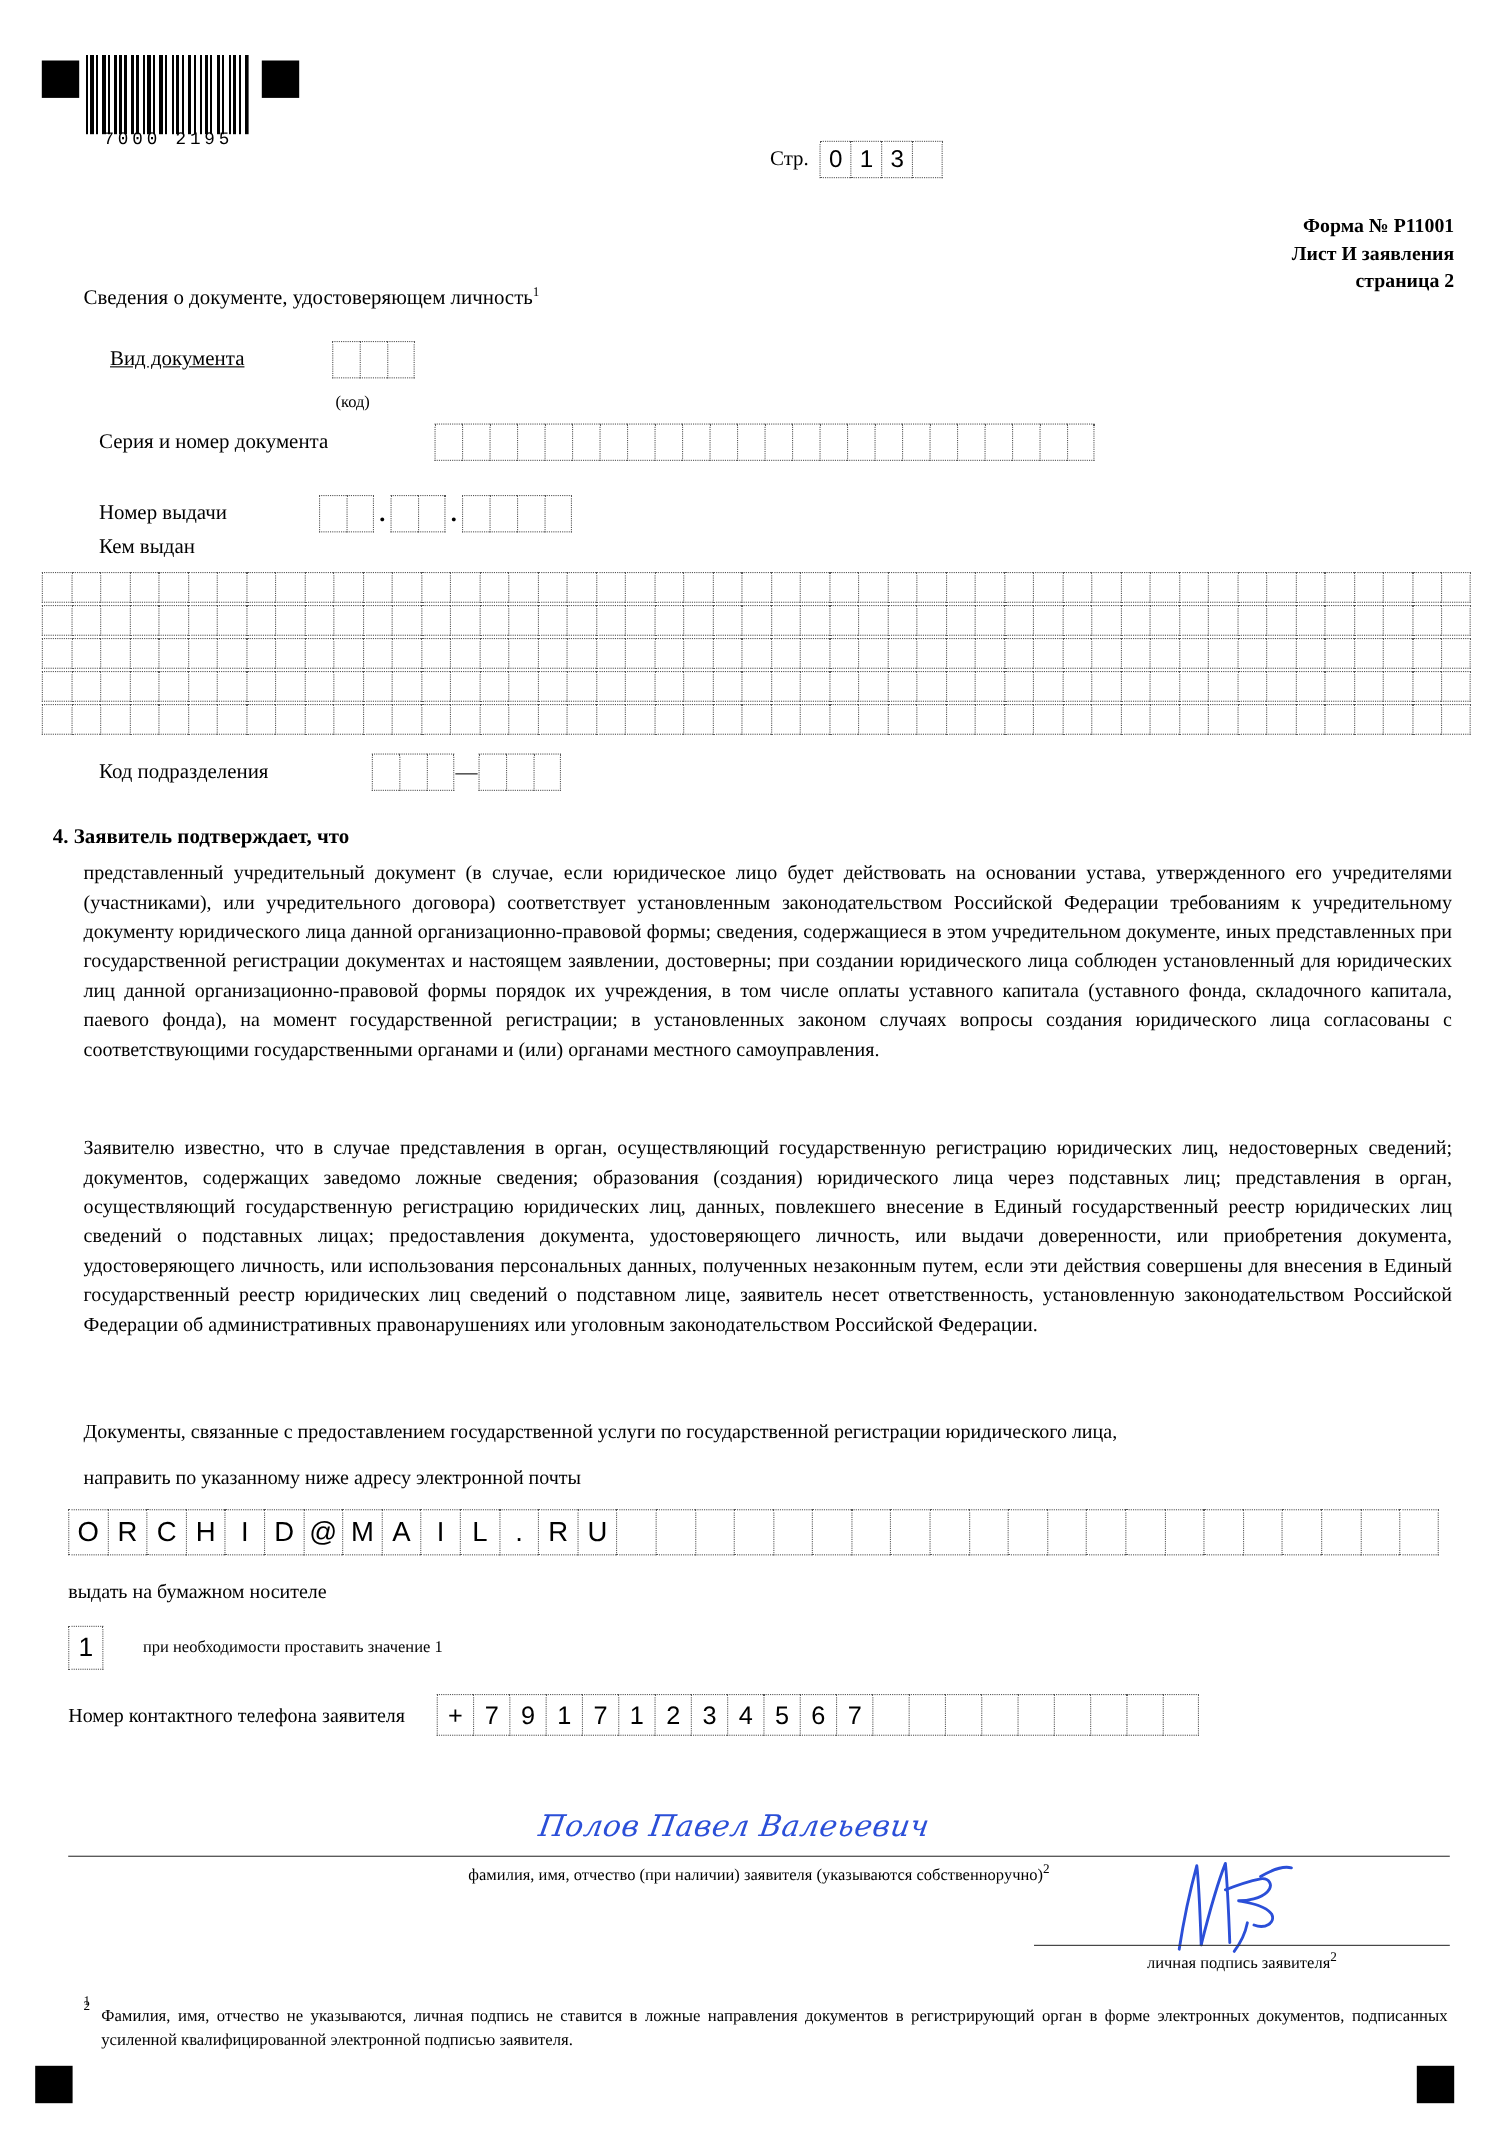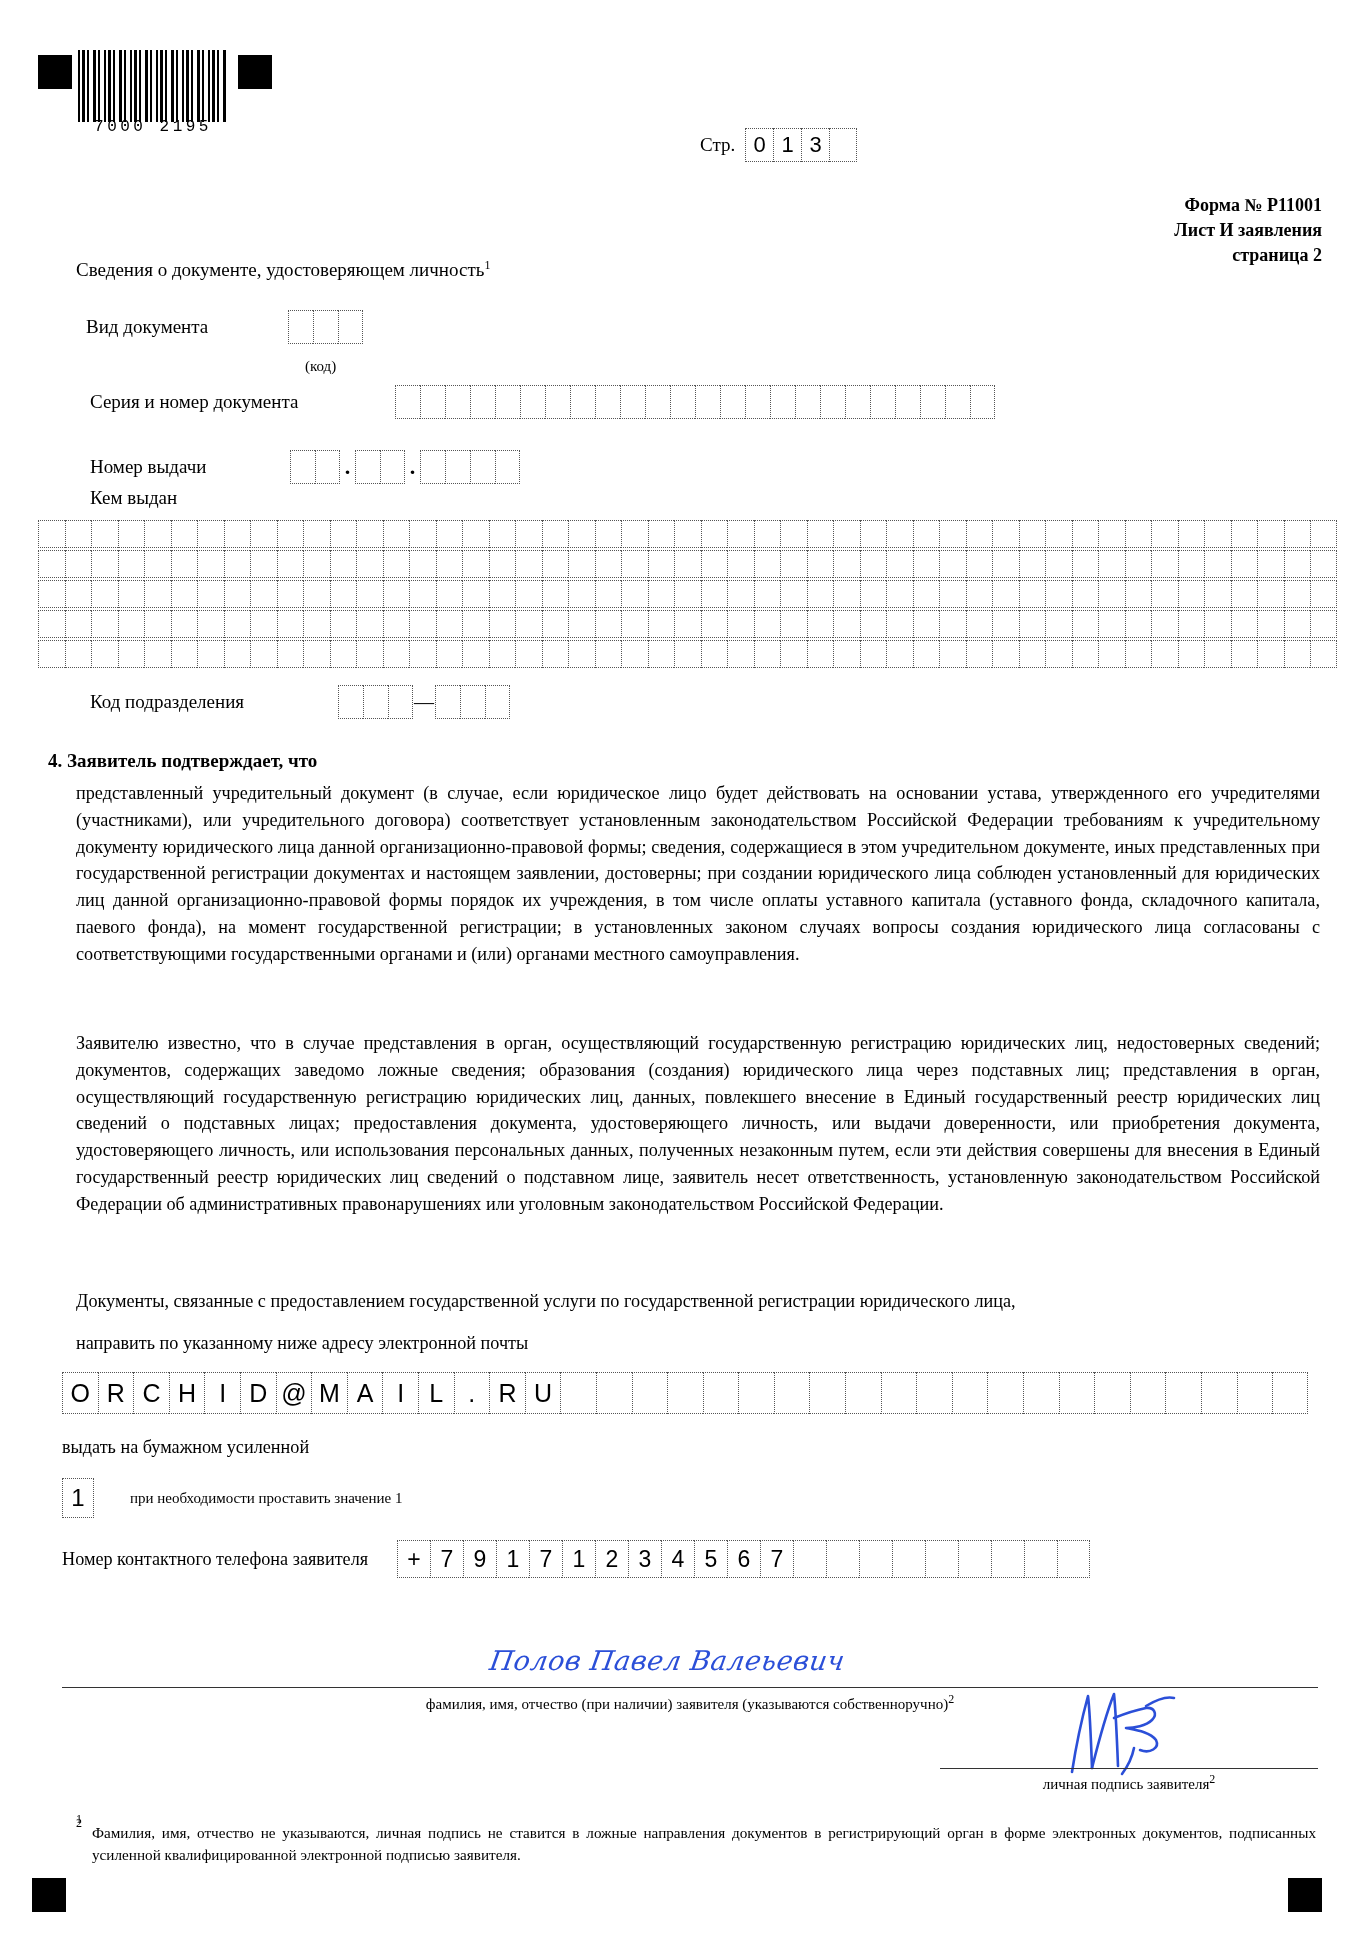--- a/index.html
+++ b/index.html
@@ -131,21 +131,21 @@
   .field-row {
     position: absolute;
     display: flex;
     align-items: center;
   }
   .field-label {
     font-size: 19px;
     white-space: nowrap;
   }
 
-  .row-vid      { left: 86px;  top: 310px; }
+  .row-vid      { left: 100px;  top: 310px; text-decoration: underline; }
   .row-vid .field-label { width: 202px; }
   .kod-note {
     position: absolute;
     left: 305px;
     top: 358px;
     font-size: 15px;
   }
 
   .row-seria    { left: 90px;  top: 385px; }
   .row-seria .field-label { width: 305px; }
@@ -732,21 +732,21 @@
       <span class="cell"></span>
       <span class="cell"></span>
       <span class="cell"></span>
       <span class="cell"></span>
       <span class="cell"></span>
       <span class="cell"></span>
       <span class="cell"></span>
       <span class="cell"></span>
     </div>
 
-  <div class="paper-line">выдать на бумажном усиленной</div>
+  <div class="paper-line">выдать на бумажном носителе</div>
   <div class="flag-row">
     <span class="cells">
       <span class="cell">1</span>
     </span>
     <span class="flag-note">при необходимости проставить значение 1</span>
   </div>
 
   <div class="row-phone">
     <span class="field-label">Номер контактного телефона заявителя</span>
     <span class="cells" id="phone-cells">

